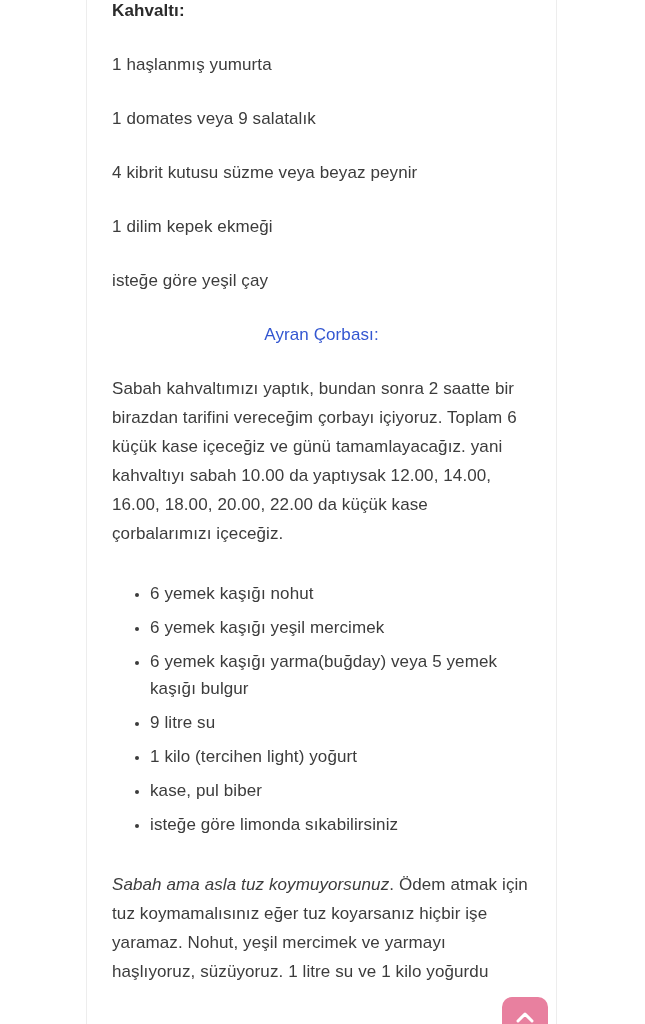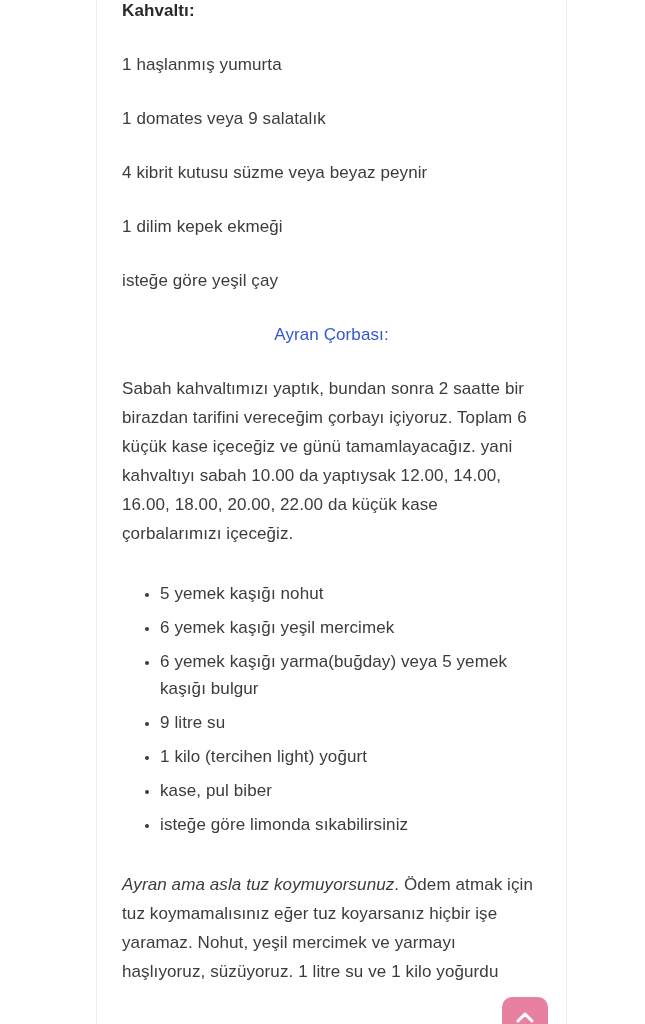--- a/index.html
+++ b/index.html
@@ -10,21 +10,21 @@
     font-family: "Liberation Sans", sans-serif;
   }
   .page {
     position: relative;
     width: 645px; height: 1024px;
     background: #ffffff;
     overflow: hidden;
   }
   .frame {
     position: absolute;
-    left: 96px; top: 0;
+    left: 86px; top: 0;
     width: 471px; height: 1024px;
     border-left: 1px solid var(--border, #ededed);
     border-right: 1px solid var(--border, #ededed);
     padding: 0 25px;
     background: #ffffff;
   }
   .content { width: 100%; }
   p, li {
     font-size: 17px;
     line-height: 29px;
@@ -82,30 +82,30 @@
       <p>4 kibrit kutusu süzme veya beyaz peynir</p>
       <p style="">1 dilim kepek ekmeği</p>
       <p>isteğe göre yeşil çay</p>
 
       <p class="h-blue">Ayran Çorbası:</p>
 
       <p>Sabah kahvaltımızı yaptık, bundan sonra 2 saatte bir birazdan tarifini vereceğim çorbayı içiyoruz. Toplam 6 küçük kase içeceğiz ve günü tamamlayacağız. yani kahvaltıyı  sabah 10.00 da yaptıysak 12.00, 14.00, 16.00, 18.00, 20.00, 22.00 da küçük kase çorbalarımızı içeceğiz.</p>
 
 
       <ul style="margin-top:32px">
-        <li>5 yemek kaşığı nohut</li>
+        <li>6 yemek kaşığı nohut</li>
         <li>6 yemek kaşığı yeşil mercimek</li>
         <li>6 yemek kaşığı yarma(buğday) veya 5 yemek kaşığı bulgur</li>
         <li>9 litre su</li>
         <li>1 kilo (tercihen light) yoğurt</li>
         <li>kase, pul biber</li>
         <li>isteğe göre limonda sıkabilirsiniz</li>
       </ul>
 
-      <p class="warning" style="margin-top:32px"><em>Ayran ama asla tuz koymuyorsunuz</em><span>. Ödem atmak için tuz koymamalısınız eğer tuz koyarsanız hiçbir işe yaramaz. Nohut, yeşil mercimek ve yarmayı haşlıyoruz, süzüyoruz. 1 litre su ve 1 kilo yoğurdu</span></p>
+      <p class="warning" style="margin-top:32px"><em>Sabah ama asla tuz koymuyorsunuz</em><span>. Ödem atmak için tuz koymamalısınız eğer tuz koyarsanız hiçbir işe yaramaz. Nohut, yeşil mercimek ve yarmayı haşlıyoruz, süzüyoruz. 1 litre su ve 1 kilo yoğurdu</span></p>
 
     </div>
   </div>
 
   <button class="scroll-top">
     <span class="chevron">
       <svg width="18" height="11" viewBox="0 0 18 11">
         <polyline points="2,9 9,2 16,9" fill="none" stroke="#ffffff" stroke-width="3" stroke-linecap="round" stroke-linejoin="round"></polyline>
       </svg>
     </span>

